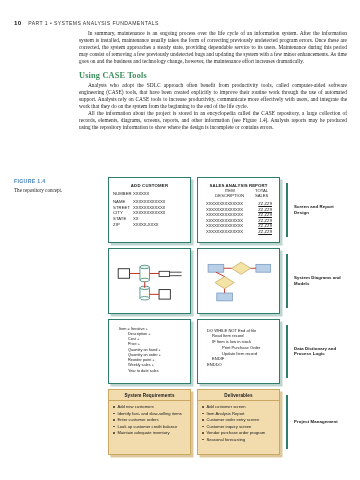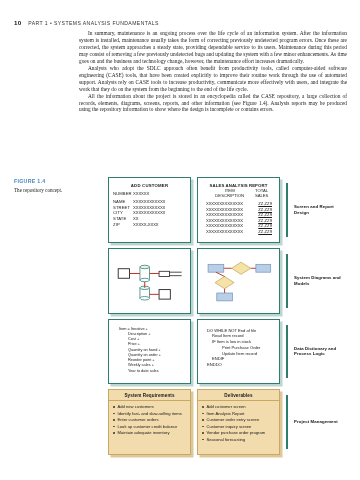--- a/index.html
+++ b/index.html
@@ -193,20 +193,21 @@
 </head>
 <body>
 
 <div class="page-header">
   <span class="folio">10</span>
   <span class="running-head">PART 1  •  SYSTEMS ANALYSIS FUNDAMENTALS</span>
 </div>
 
 <div class="text-col">
   <p class="para">In summary, maintenance is an ongoing process over the life cycle of an information system. After the information system is installed, maintenance usually takes the form of correcting previously undetected program errors. Once these are corrected, the system approaches a steady state, providing dependable service to its users. Maintenance during this period may consist of removing a few previously undetected bugs and updating the system with a few minor enhancements. As time goes on and the business and technology change, however, the maintenance effort increases dramatically.</p>
+  <h2 class="section-head">Using CASE Tools</h2>
   <p class="para">Analysts who adopt the SDLC approach often benefit from productivity tools, called computer-aided software engineering (CASE) tools, that have been created explicitly to improve their routine work through the use of automated support. Analysts rely on CASE tools to increase productivity, communicate more effectively with users, and integrate the work that they do on the system from the beginning to the end of the life cycle.</p>
   <p class="para">All the information about the project is stored in an encyclopedia called the CASE repository, a large collection of records, elements, diagrams, screens, reports, and other information (see Figure 1.4). Analysis reports may be produced using the repository information to show where the design is incomplete or contains errors.</p>
 </div>
 
 <div class="fig-caption">
   <div class="fig-num">FIGURE 1.4</div>
   <div class="fig-title">The repository concept.</div>
 </div>
 
 <div class="figure">

